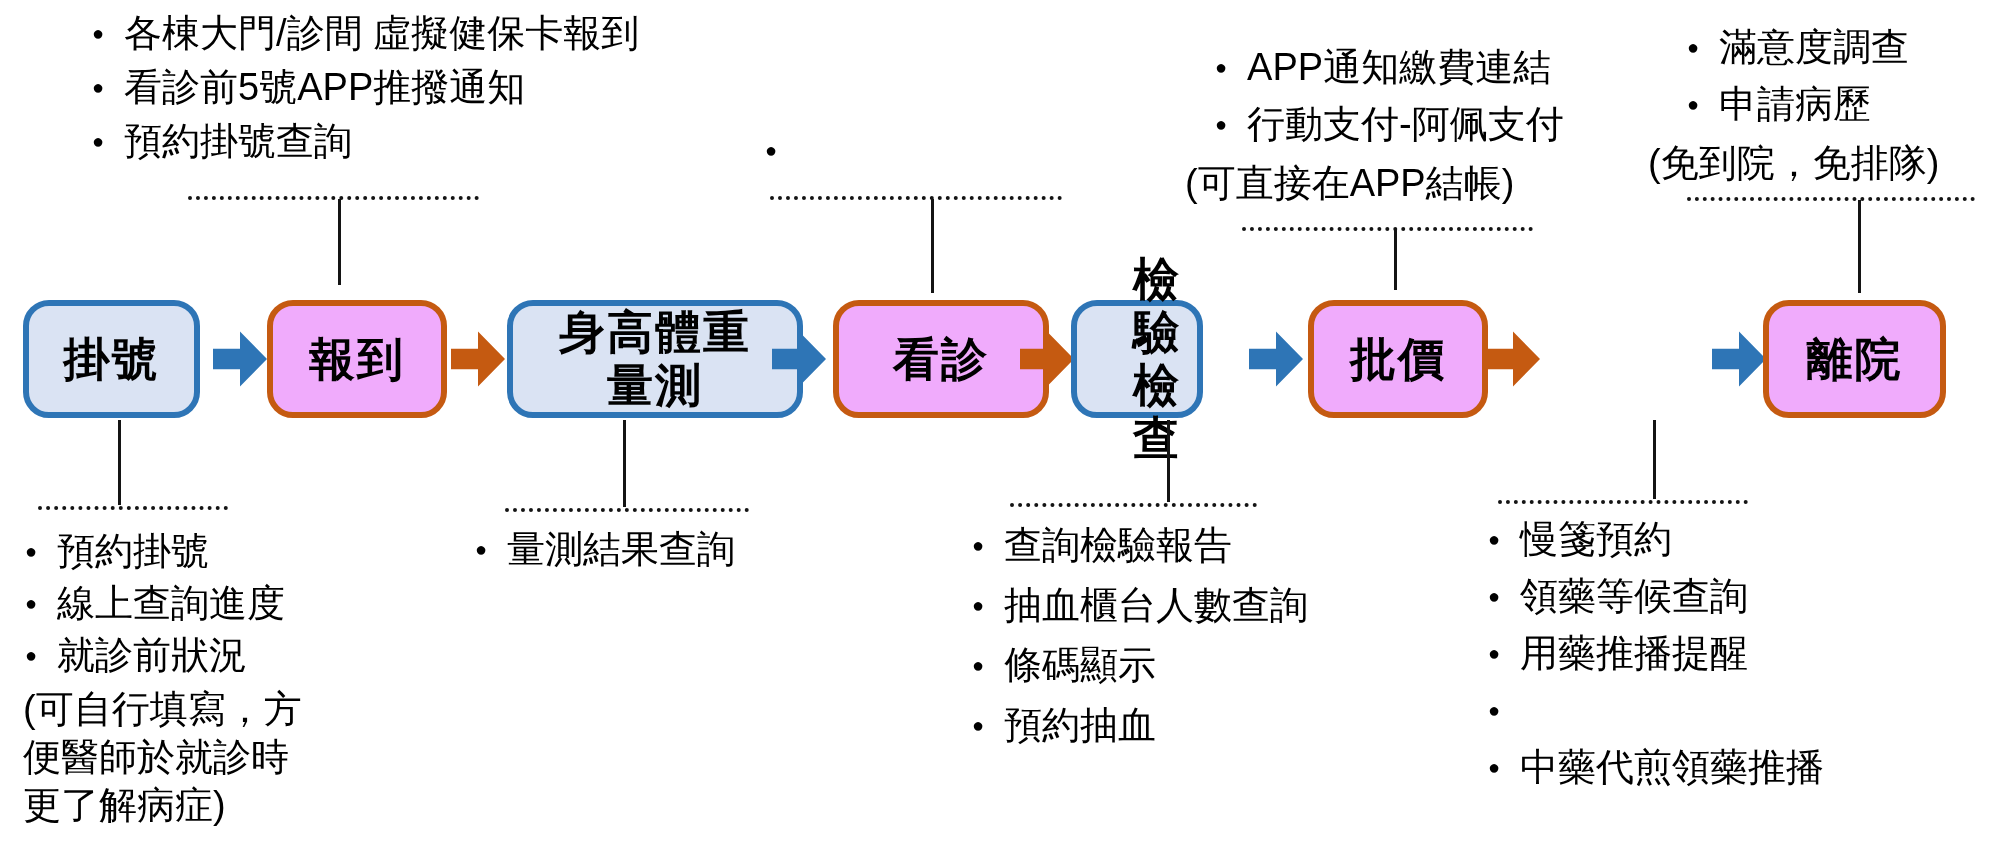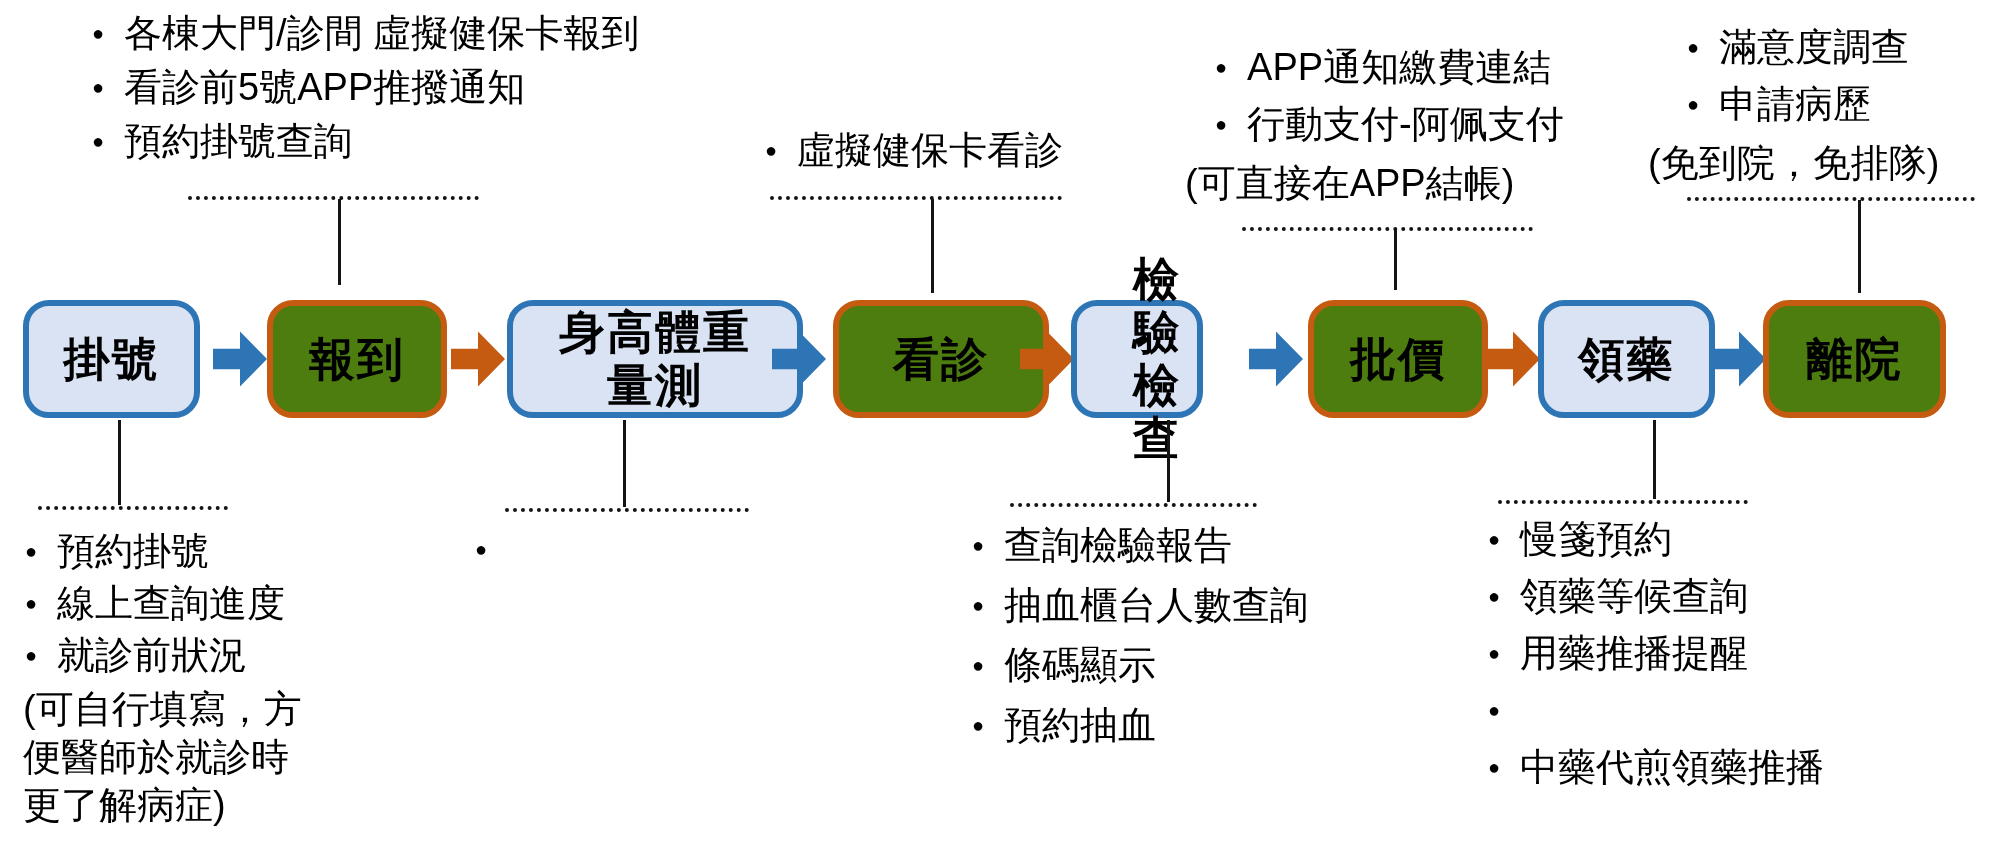--- a/index.html
+++ b/index.html
@@ -9,21 +9,21 @@
     overflow:hidden;
   }
   
   .box{
     position:absolute;top:300px;height:118px;box-sizing:border-box;
     border-radius:26px;display:flex;align-items:center;justify-content:center;
     font-weight:bold;font-size:46px;line-height:1.15;text-align:center;
     white-space:pre-line;letter-spacing:2px;
   }
   .box.blue{background:#dae3f3;border:6px solid #2e75b6;}
-  .box.orange{background:#4d7c0f;border:6px solid #c55a11;}
+  .box.orange{background:#f0abfc;border:6px solid #c55a11;}
   
   .arrow{
     position:absolute;top:329px;width:54px;height:60px;
     clip-path:polygon(0 33%,50% 33%,50% 4%,100% 50%,50% 96%,50% 67%,0 67%);
   }
   .arrow.blue{background:#2e75b6;}
   .arrow.orange{background:#c55a11;}
   
   .vline{position:absolute;width:3px;background:#141414;}
   .dotline{position:absolute;height:0;border-top:4px dotted #141414;}
@@ -60,21 +60,20 @@
         </li>
     </ul>
   </div>
   <div class="dotline" style="left:188px;top:196px;width:291px;"></div>
   <div class="vline" style="left:338px;top:199px;height:86px;"></div>
 
   <div class="anno" style="left:765px;top:128px;">
     <ul>
       <li>
           <span class="dot">●</span>
-          <span>虛擬健保卡看診</span>
         </li>
     </ul>
   </div>
   <div class="dotline" style="left:770px;top:196px;width:292px;"></div>
   <div class="vline" style="left:931px;top:199px;height:94px;"></div>
 
   <div class="anno pitch57" style="left:1185px;top:45px;">
     <ul style="margin-left:30px;">
       <li>
           <span class="dot">●</span>
@@ -113,21 +112,20 @@
   <div class="box blue" style="left:507px;width:296px;">身高體重
 量測</div>
   <div class="arrow blue" style="left:772px;"></div>
   <div class="box orange" style="left:833px;width:216px;">看診</div>
   <div class="arrow orange" style="left:1020px;"></div>
   <div class="box blue" style="left:1071px;width:132px;padding-left:40px;">檢驗
 檢查</div>
   <div class="arrow blue" style="left:1249px;"></div>
   <div class="box orange" style="left:1308px;width:180px;">批價</div>
   <div class="arrow orange" style="left:1486px;"></div>
-  <div class="box blue" style="left:1538px;width:177px;">領藥</div>
   <div class="arrow blue" style="left:1712px;"></div>
   <div class="box orange" style="left:1763px;width:183px;">離院</div>
 
   <div class="vline" style="left:118px;top:420px;height:85px;"></div>
   <div class="dotline" style="left:38px;top:506px;width:190px;"></div>
   <div class="anno pitch52" style="left:23px;top:529px;">
     <ul style="margin-left:2px;">
       <li>
           <span class="dot">●</span>
           <span>預約掛號</span>
@@ -145,20 +143,21 @@
 便醫師於就診時
 更了解病症)</div>
   </div>
 
   <div class="vline" style="left:623px;top:420px;height:87px;"></div>
   <div class="dotline" style="left:505px;top:508px;width:244px;"></div>
   <div class="anno" style="left:475px;top:527px;">
     <ul>
       <li>
           <span class="dot">●</span>
+          <span>量測結果查詢</span>
         </li>
     </ul>
   </div>
 
   <div class="vline" style="left:1167px;top:420px;height:82px;"></div>
   <div class="dotline" style="left:1010px;top:503px;width:247px;"></div>
   <div class="anno pitch60" style="left:972px;top:523px;">
     <ul>
       <li>
           <span class="dot">●</span>

